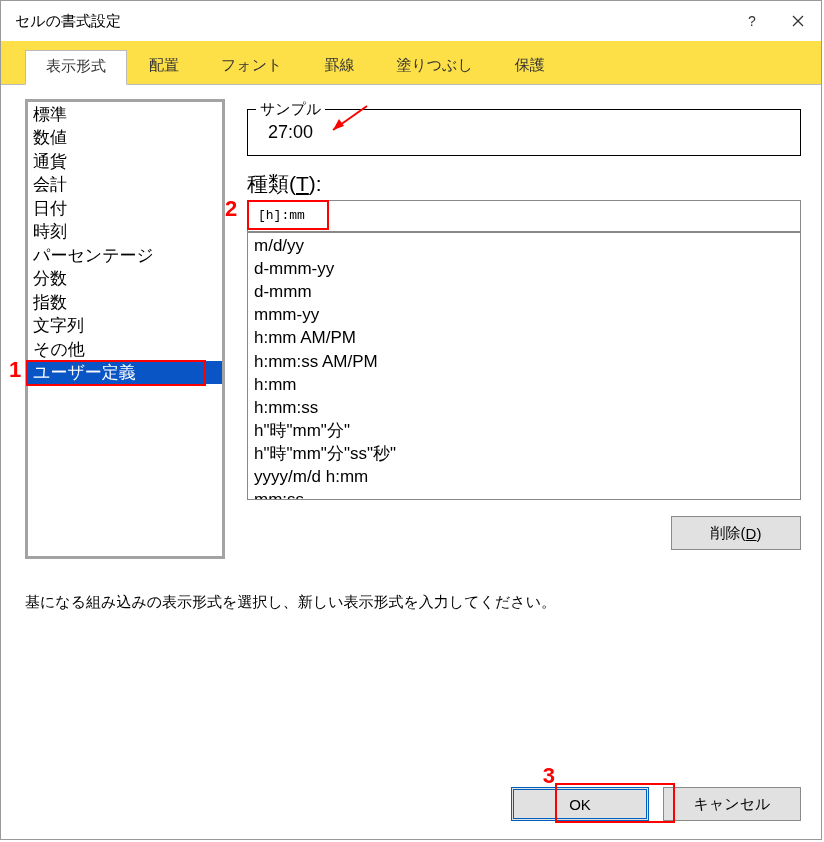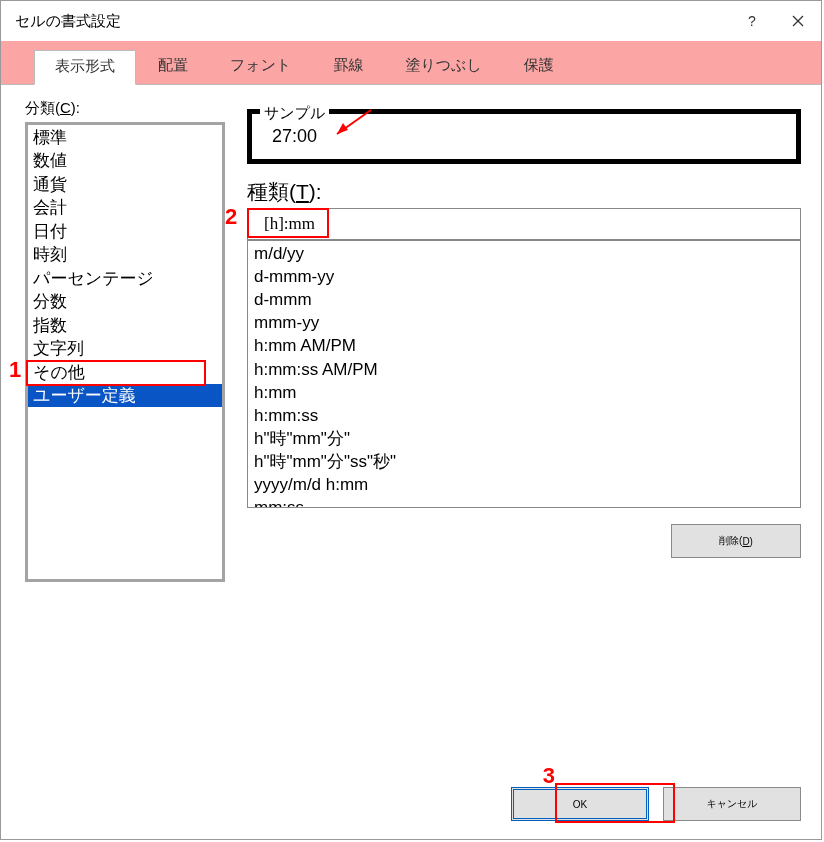--- a/index.html
+++ b/index.html
@@ -35,23 +35,23 @@
     display:flex;
     align-items:center;
     justify-content:center;
     color:#333;
     font-size:14px;
   }
   .titlebar .ctl svg { stroke:#333; }
   
   .tabstrip {
     display:flex;
-    padding: 8px 0 0 33px;
+    padding: 8px 0 0 24px;
     border-bottom: 1px solid #bbb;
-    background:#fca5a5;
+    background:#fde047;
   }
   .tab {
     padding: 6px 20px 8px 20px;
     font-size: 15px;
     color:#333;
     cursor:pointer;
     margin-right: 2px;
     position:relative;
     top:1px;
   }
@@ -94,63 +94,63 @@
     color:#fff;
   }
   .right-col {
     flex:1;
     margin-left: 22px;
     display:flex;
     flex-direction:column;
     position:relative;
   }
   .sample-box {
-    border:5px solid #000000;
+    border:1px solid #000000;
     position:relative;
     padding: 12px 1px 12px 14px;
     margin-top:10px;
   }
   .sample-legend {
     position:absolute;
     top:-10px;
     left:8px;
     background:#fff;
     padding:0 4px;
     font-size:15px;
   }
   .sample-value { font-size:18px; padding-left:6px; }
   .type-label { margin-top:14px; font-size:21px; }
   .type-input {
     border:1px solid #888;
-    padding:3px 16px;
-    font-size:17px;
+    padding:3px 10px;
+    font-size:13px;
     height:24px;
     line-height:24px;
     margin-top:2px;
-    font-family:Liberation Serif, serif;
+    font-family:Liberation Mono, monospace;
     box-sizing:content-box;
   }
   .format-list {
     border:1px solid #888;
     margin-top:0px;
     height:268px;
     overflow-y:scroll;
     font-size:17px;
     line-height:1.36;
     padding:1px 0;
     box-sizing:border-box;
   }
   .fmt-item { padding:0 6px; cursor:pointer; white-space:nowrap;}
   .right-buttons { display:flex; justify-content:flex-end; margin-top:16px;}
   .btn {
     min-width:100px;
     height:32px;
     border:1px solid #8a8a8a;
     background:#e1e1e1;
-    font-size:10px;
+    font-size:15px;
     display:flex;
     align-items:center;
     justify-content:center;
     cursor:pointer;
     padding:0 14px;
   }
   .hint { margin-top:34px; font-size:15px; }
   .footer {
     display:flex;
     justify-content:flex-end;
@@ -201,23 +201,20 @@
     <div class="tab">フォント</div>
     <div class="tab">罫線</div>
     <div class="tab">塗りつぶし</div>
     <div class="tab">保護</div>
   </div>
 
   <div class="content">
     <div class="row-top">
 
       <div class="left-col" style="position:relative;">
-        <div class="label">
-          <span>分類(</span><span class="underline">C</span><span>):</span>
-        </div>
         <div class="cat-list" id="cat-list">
             <div class="cat-item">標準</div>
             <div class="cat-item">数値</div>
             <div class="cat-item">通貨</div>
             <div class="cat-item">会計</div>
             <div class="cat-item">日付</div>
             <div class="cat-item">時刻</div>
             <div class="cat-item">パーセンテージ</div>
             <div class="cat-item">分数</div>
             <div class="cat-item">指数</div>
@@ -271,20 +268,21 @@
         <div class="right-buttons">
           <div class="btn">
             <span>削除(</span>
               <span class="underline">D</span>
               <span>)</span>
           </div>
         </div>
       </div>
     </div>
 
+    <div class="hint">基になる組み込みの表示形式を選択し、新しい表示形式を入力してください。</div>
   </div>
 
   <div class="footer" style="position:relative;">
     <div class="btn btn-primary" style="min-width:108px;">OK</div>
     <div class="btn" style="min-width:108px;">キャンセル</div>
 
     <div class="ann-num" style="right:266px; top:-10px;">3</div>
     <div class="ann-box" style="right:146px; top:10px; width:120px; height:40px;"></div>
   </div>
 

